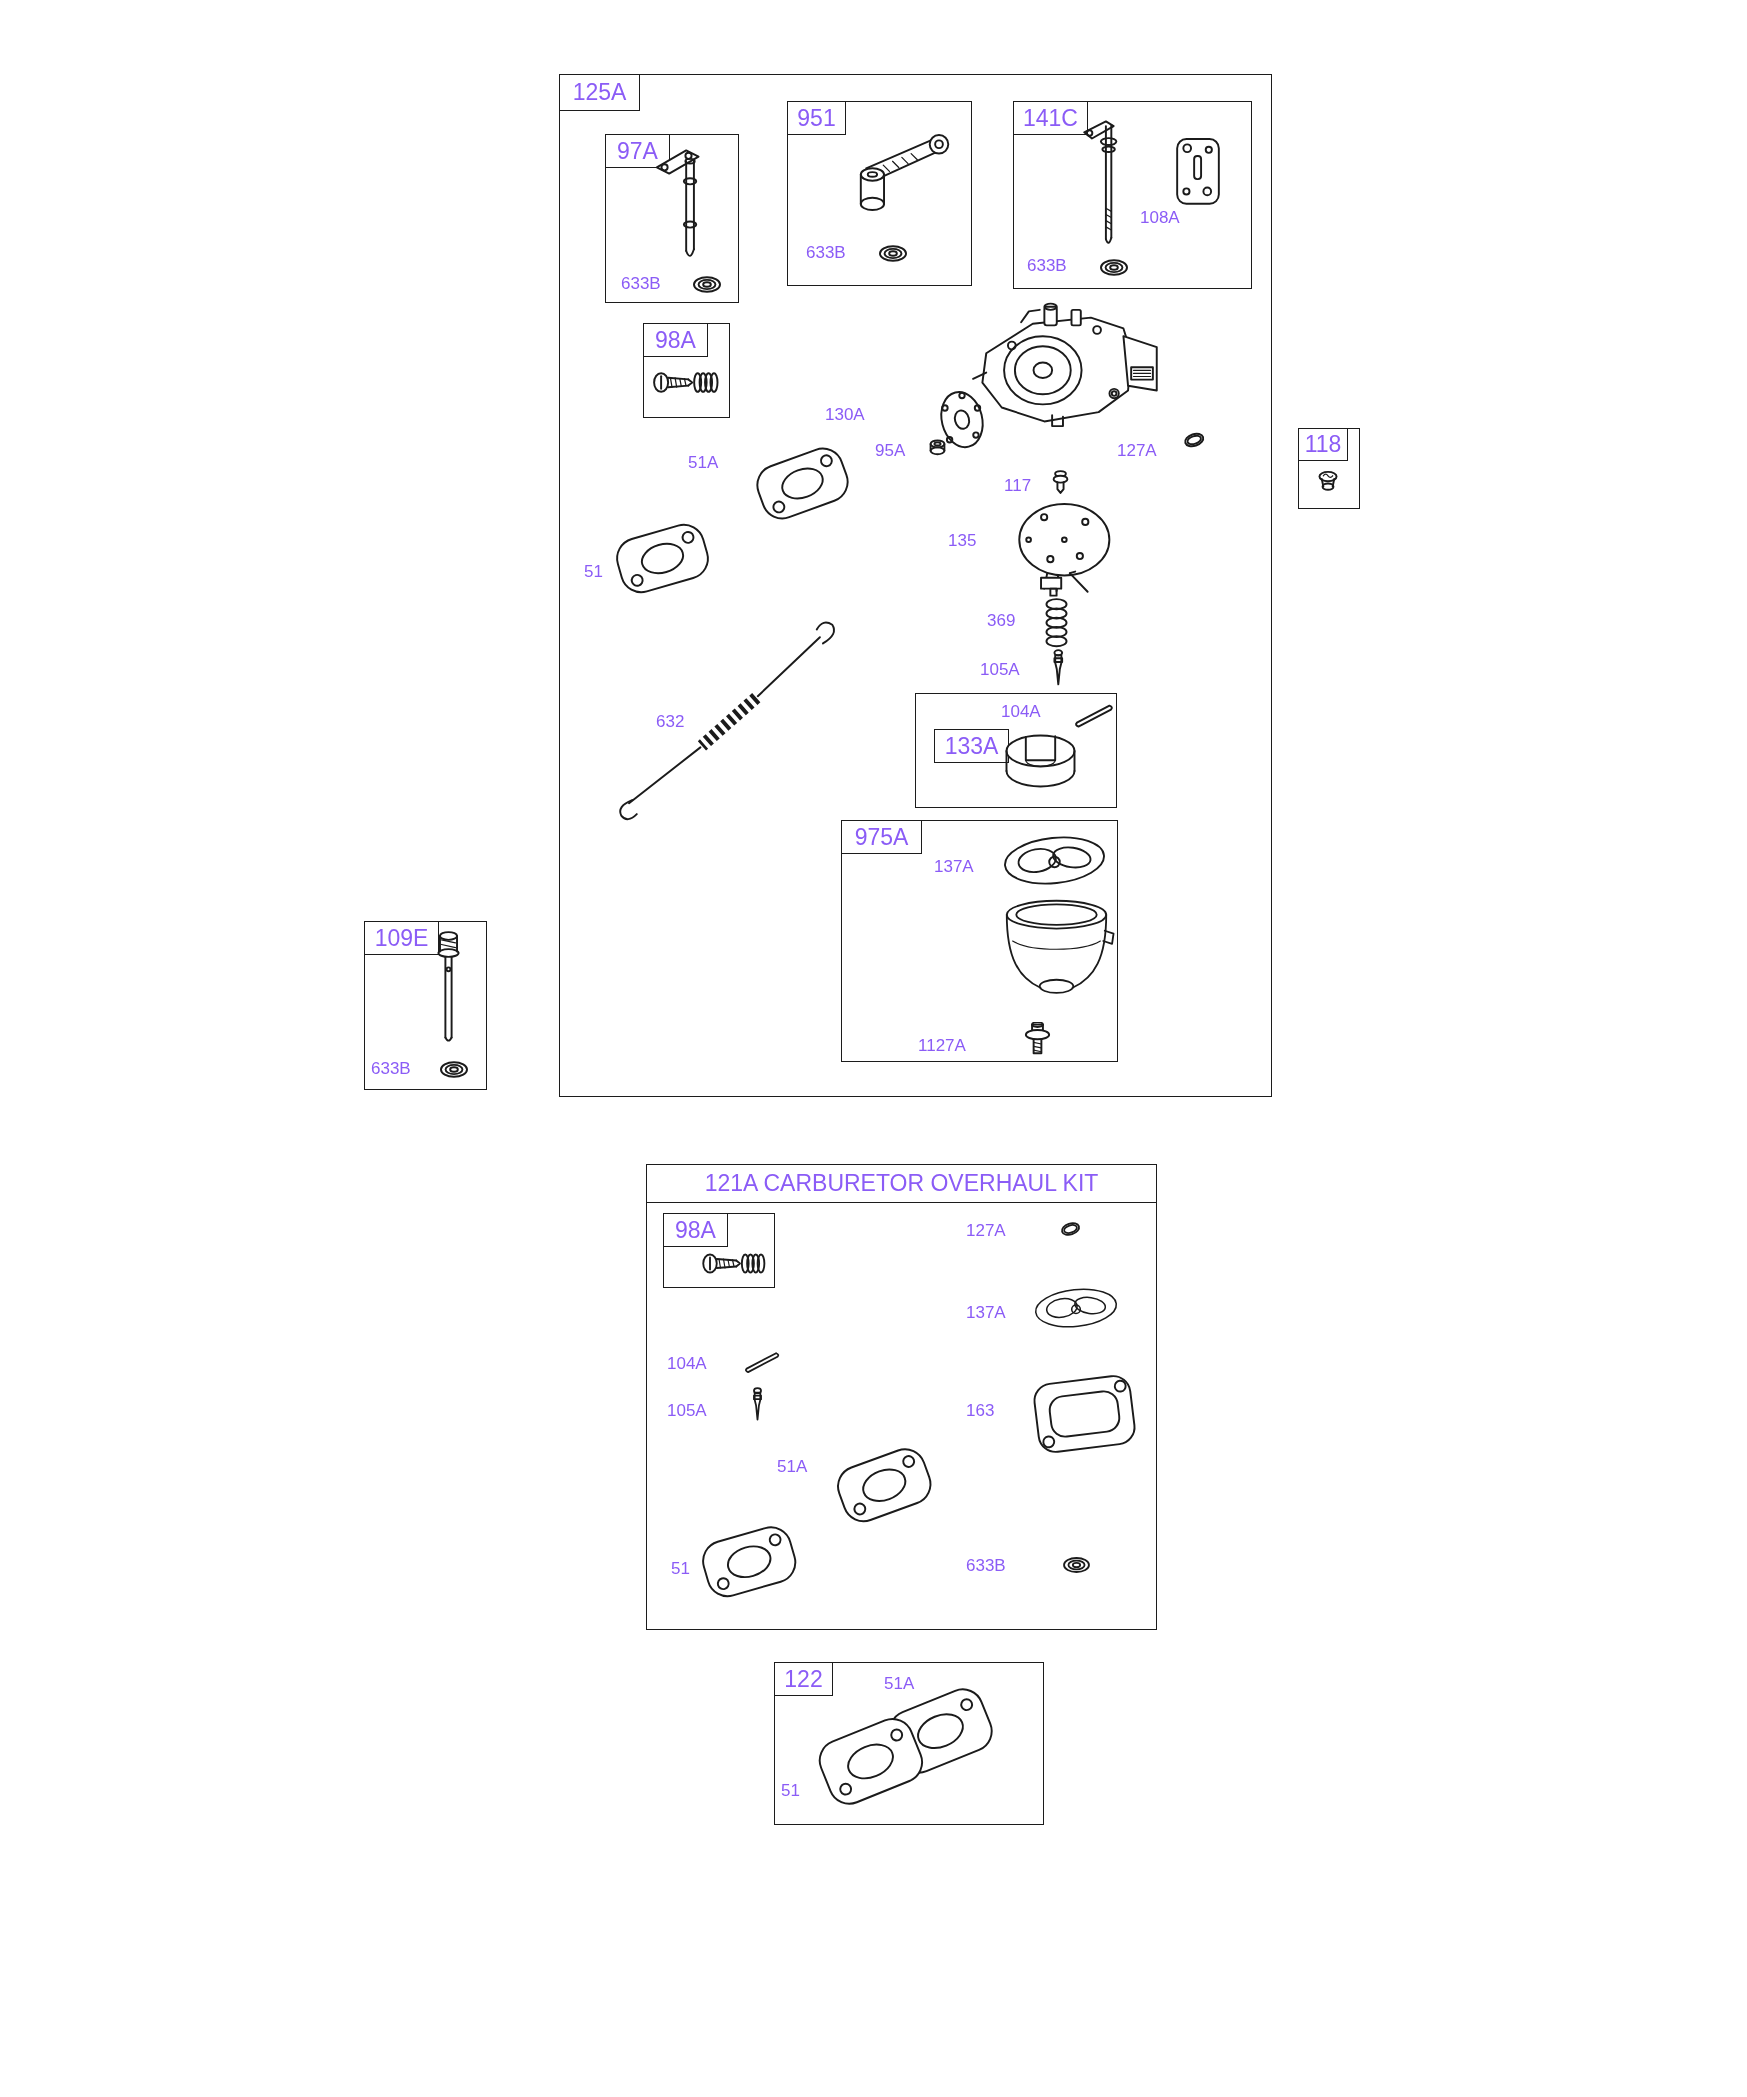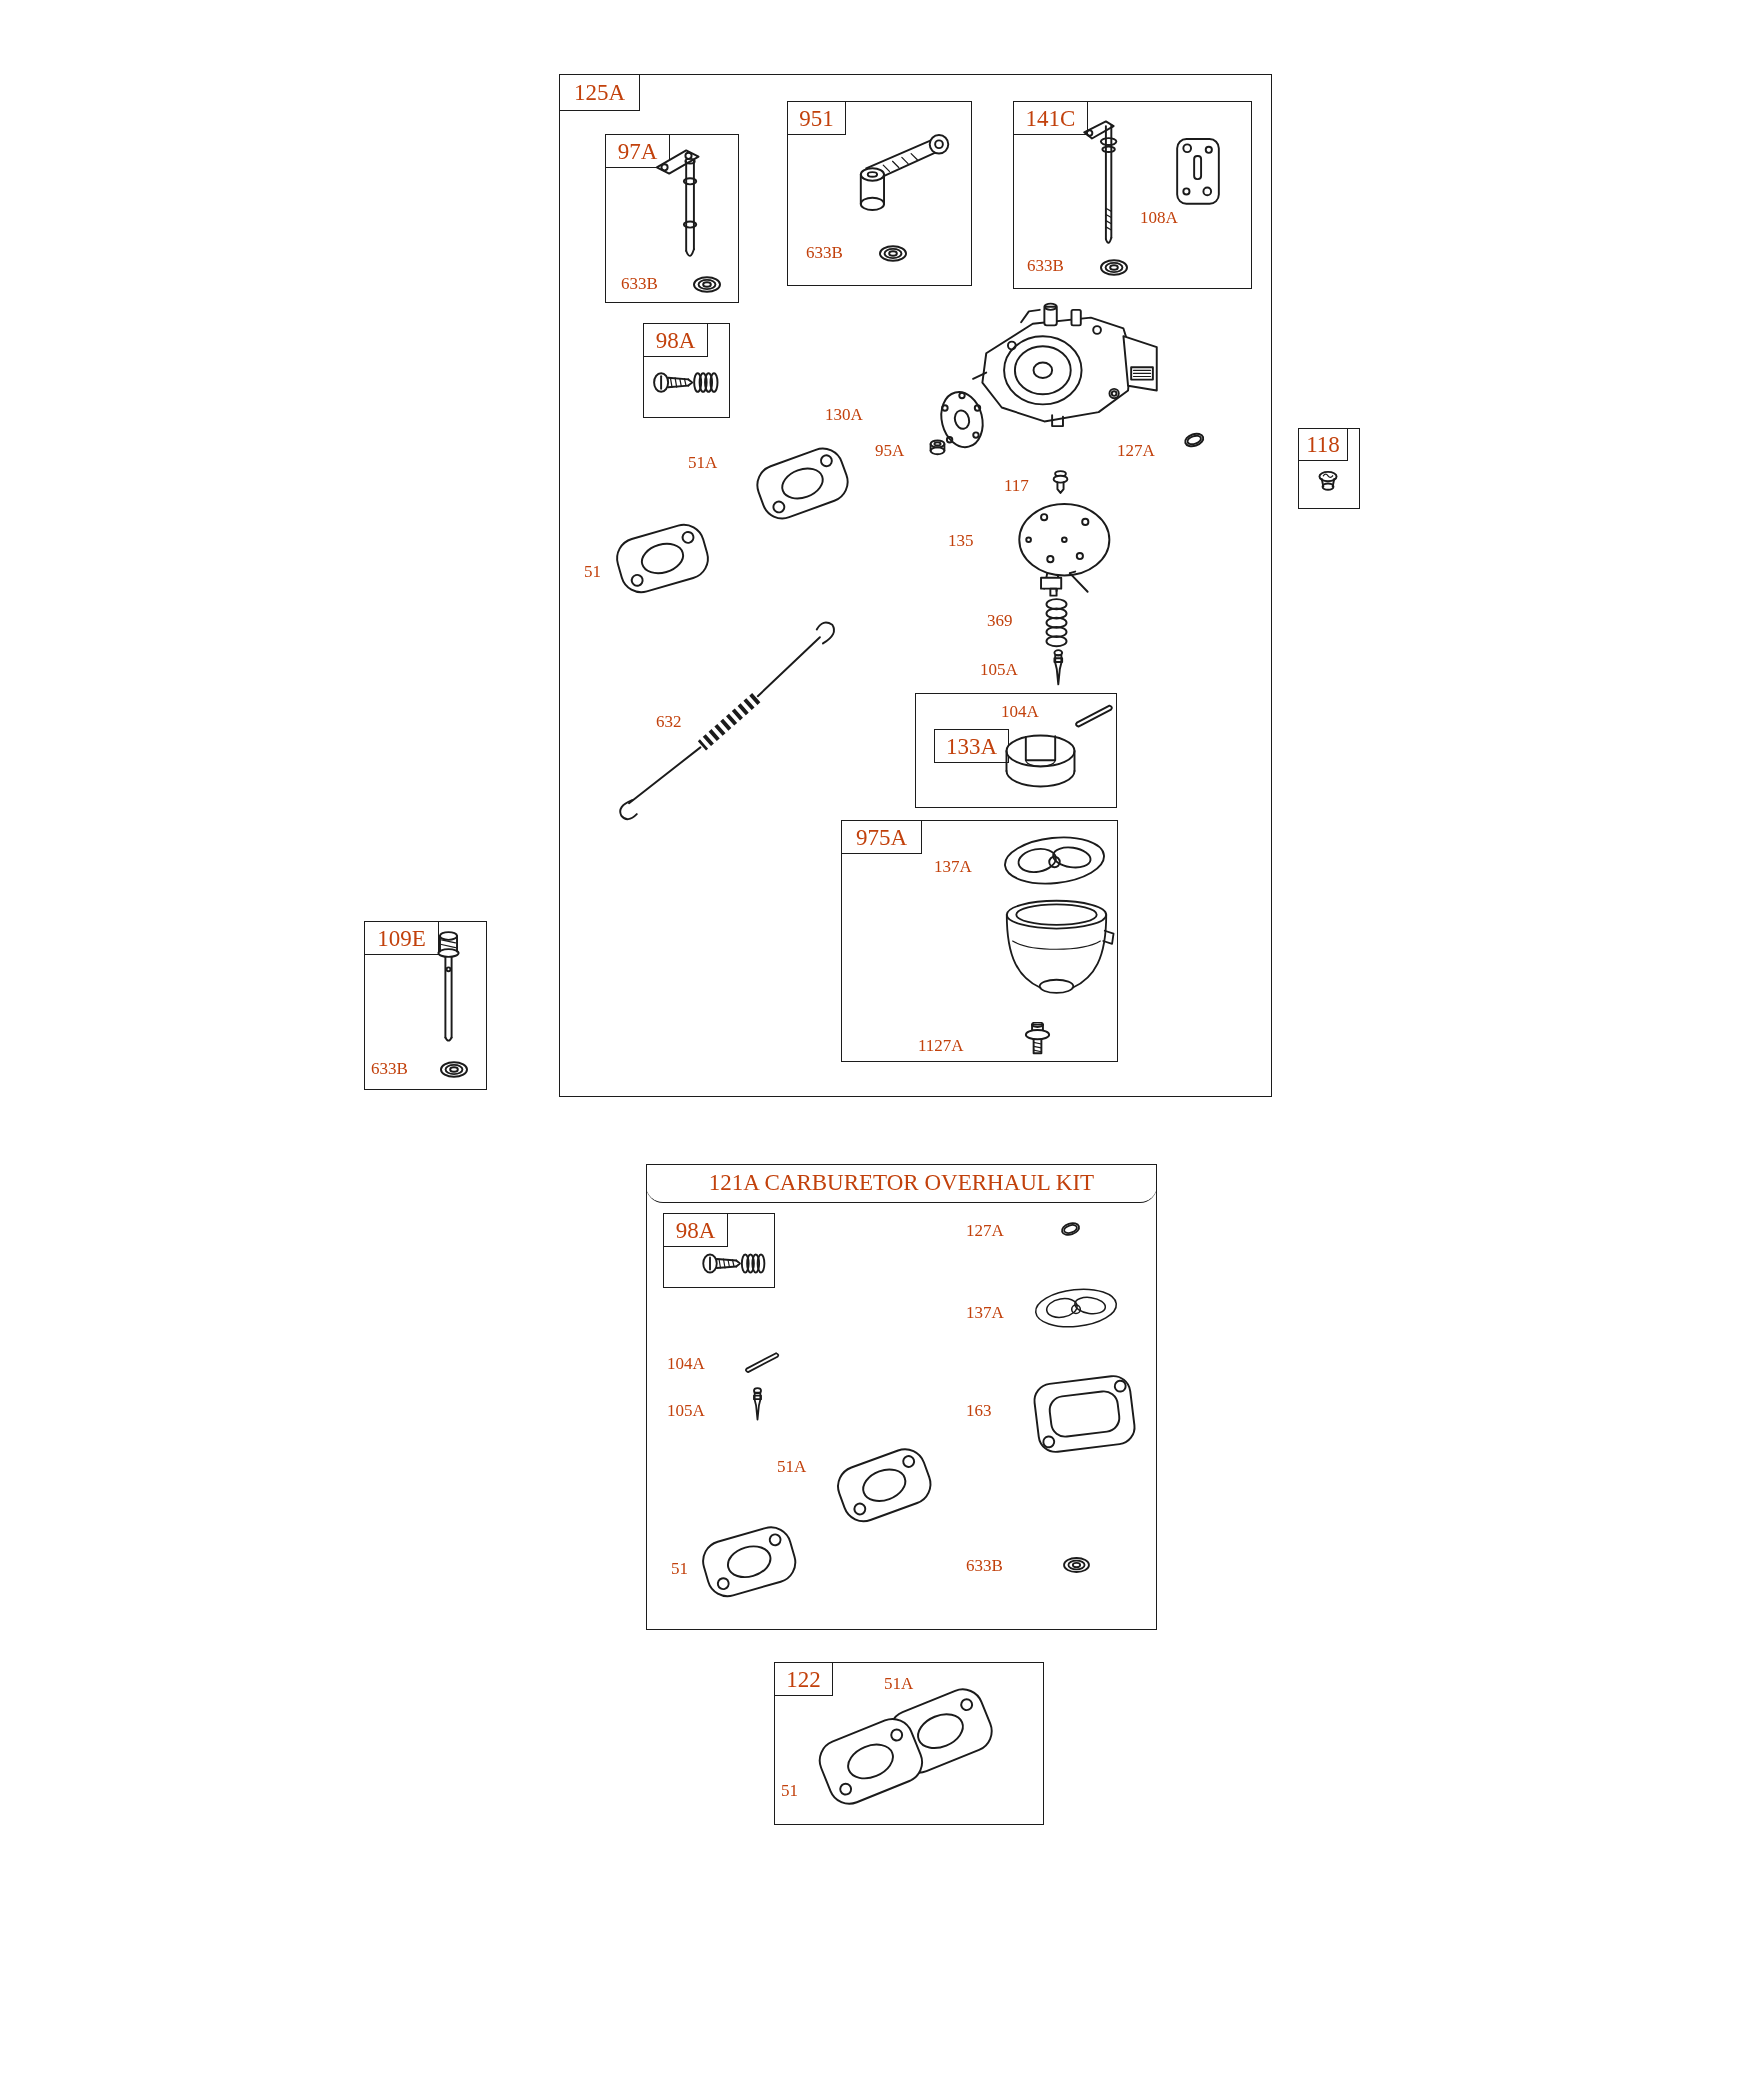--- a/index.html
+++ b/index.html
@@ -1,24 +1,24 @@
 <!DOCTYPE html>
 <html style="font-size:12.4px"><head>
 <meta charset="utf-8">
 <style>
   html,body{margin:0;padding:0;background:#fff;}
   .canvas{position:relative;width:1432px;height:2097px;background:#fff;
-          font-family:Liberation Serif, serif;color:#c2410c;overflow:hidden;}
+          font-family:Liberation Sans, sans-serif;color:#8b5cf6;overflow:hidden;}
   .box{position:absolute;border:1.6px solid #1c1c1c;background:transparent;box-sizing:border-box;}
   .lbl{position:absolute;border:1.6px solid #1c1c1c;background:#fff;box-sizing:border-box;
        display:flex;align-items:center;justify-content:center;
        font-size:23px;line-height:1;white-space:nowrap;}
   .co{position:absolute;font-size:17px;line-height:28px;white-space:nowrap;}
   .hdr{position:absolute;border-bottom:1.6px solid #1c1c1c;box-sizing:border-box;
-       display:flex;align-items:center;justify-content:center;font-size:23px;border-radius:17px;}
+       display:flex;align-items:center;justify-content:center;font-size:23px;}
   .part{position:absolute;}
   .part *{stroke:#1b1b1b;stroke-width:2.5;fill:none;stroke-linecap:round;stroke-linejoin:round;}
   .part .fw{fill:#fff;}
   .part .coil{stroke-width:16;stroke-dasharray:5 5;stroke-linecap:butt;}
   .part .thin{stroke-width:1.6;}
 </style>
 </head>
 <body>
 
 <div class="canvas">

